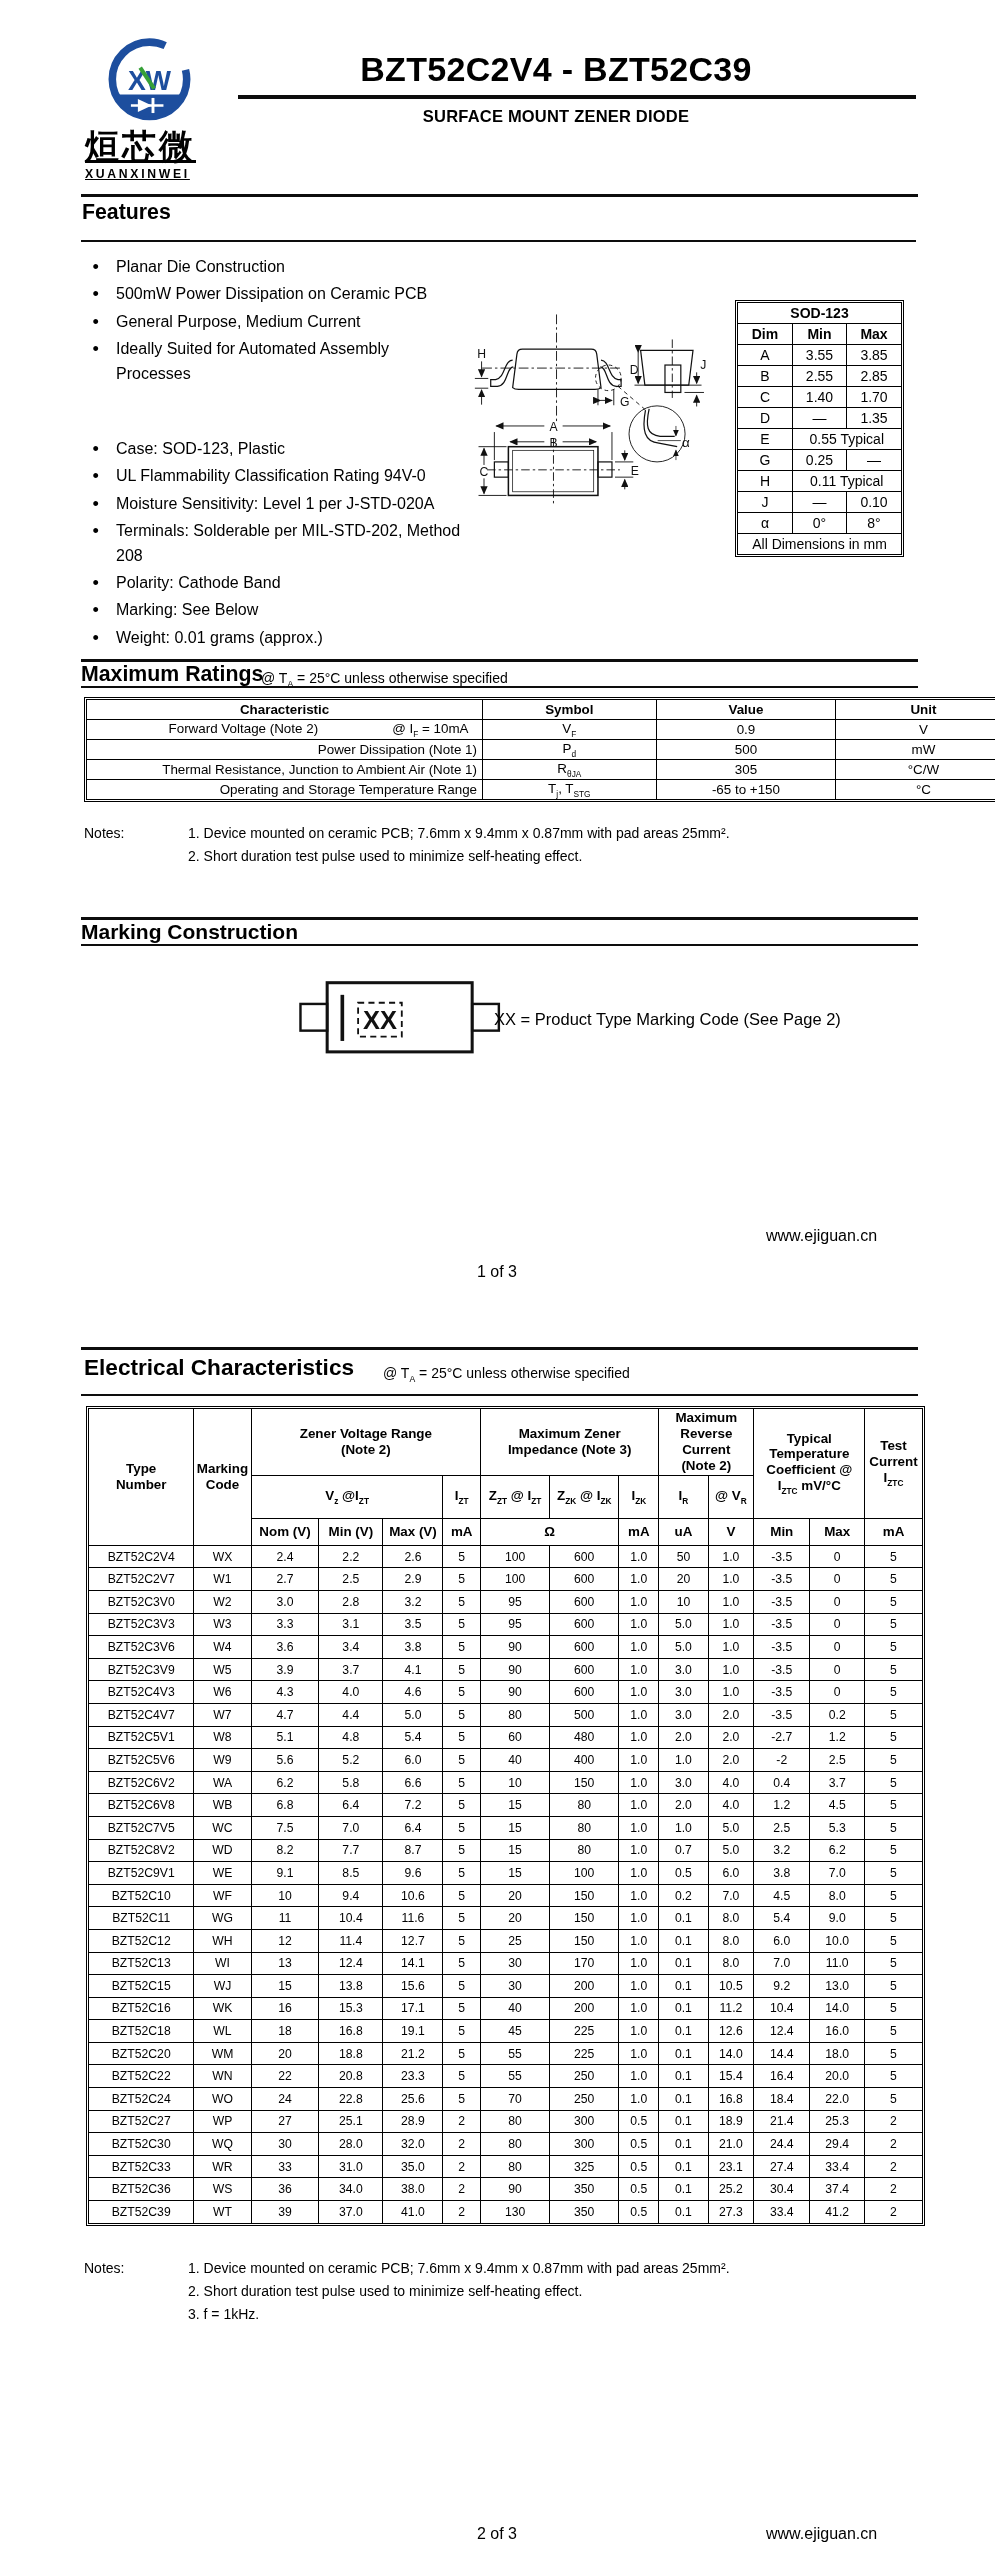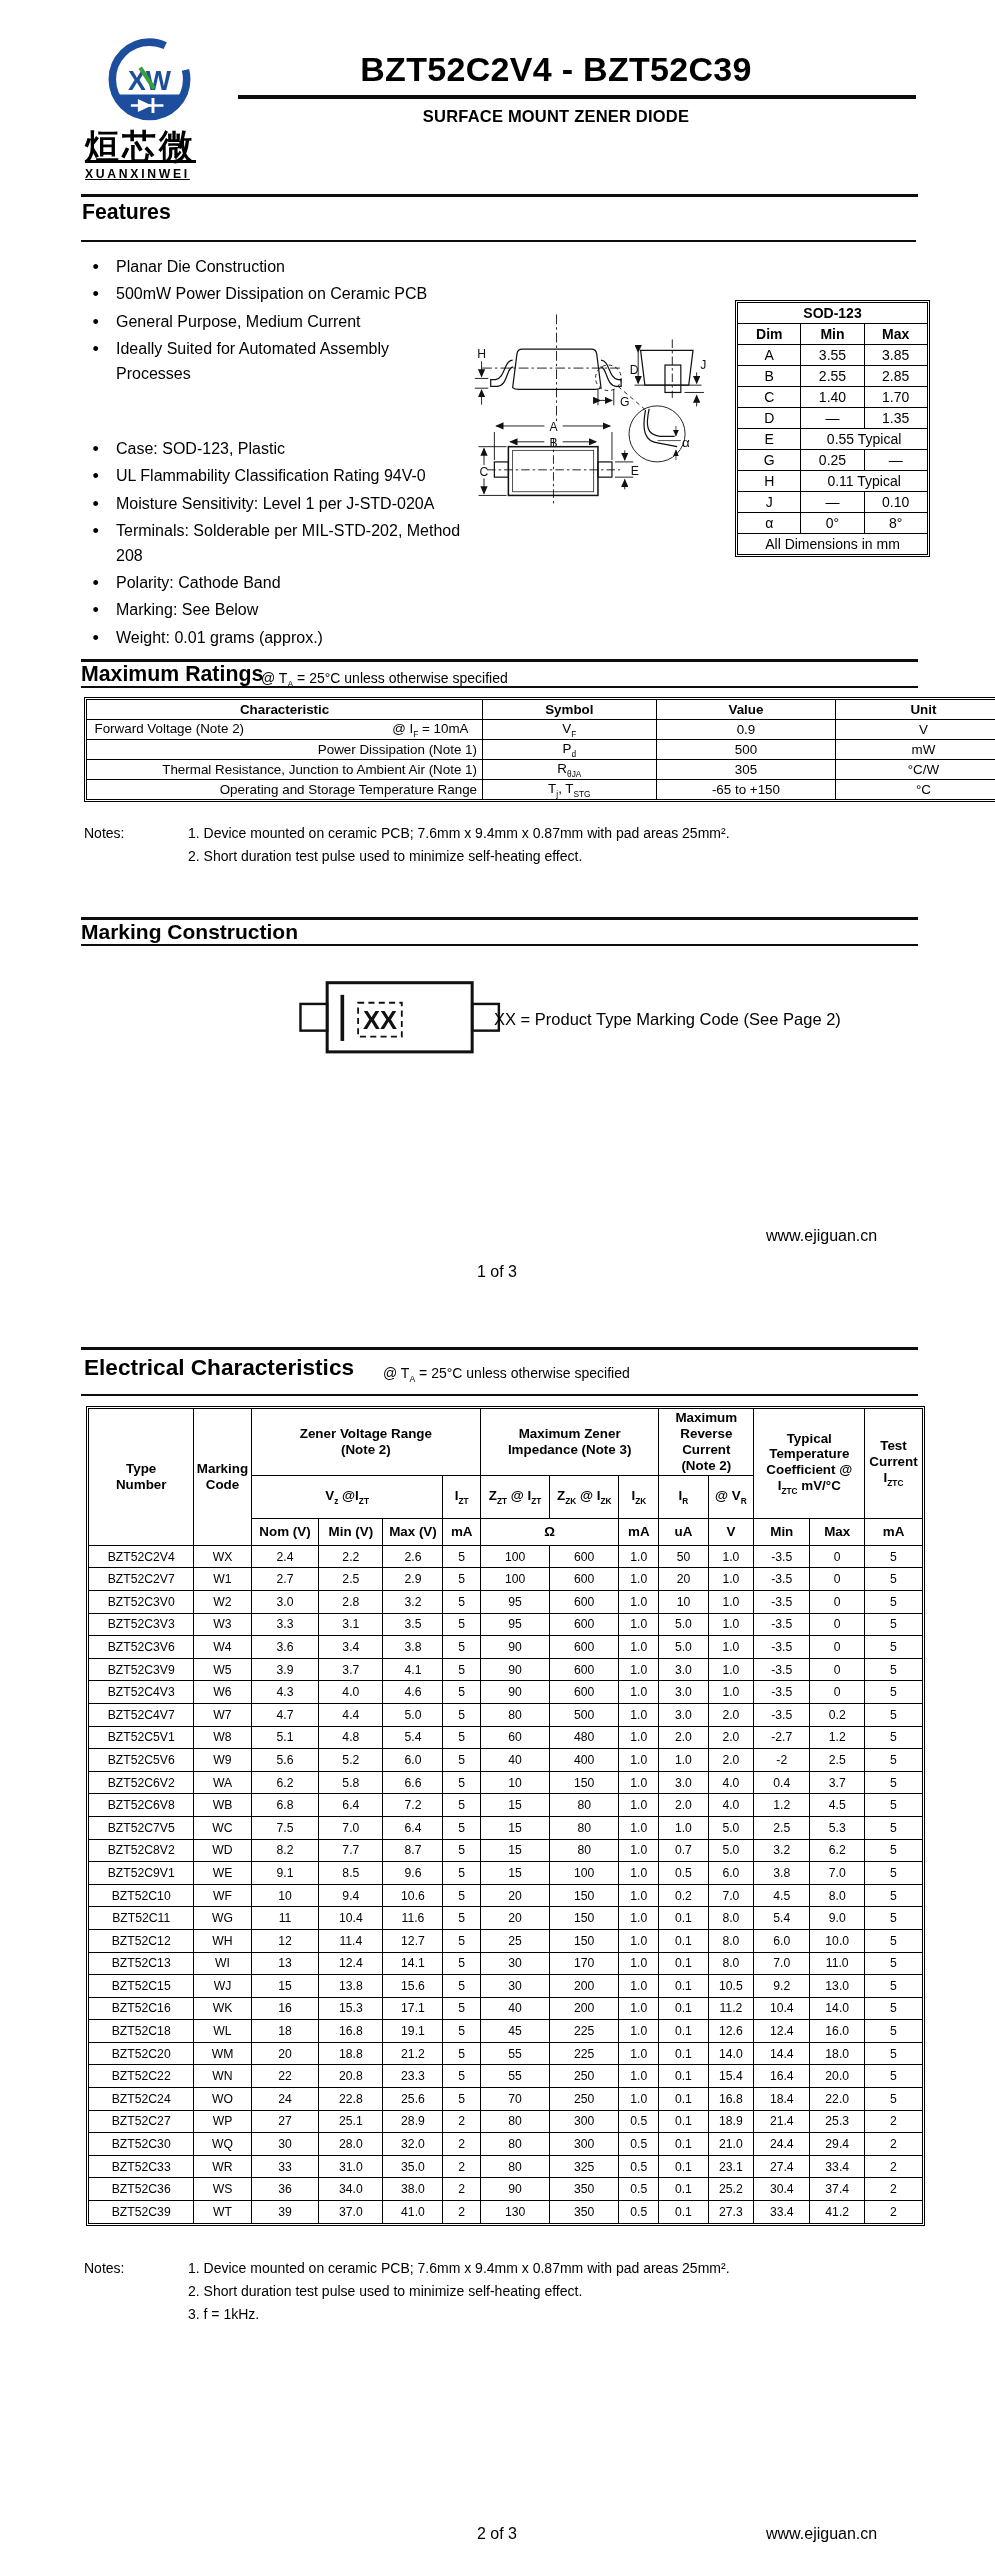--- a/index.html
+++ b/index.html
@@ -34,31 +34,31 @@
                border-top:2.4px solid #0d0d0d; border-bottom:2.4px solid #0d0d0d;
                padding:2.4px 0 3.7px 1.8px; font-size:21.3px; font-weight:bold; }
 
   
   .tbl-wrap { position:absolute; border:1.2px solid #000; padding:1.2px; background:#fff; }
   .tbl-wrap table { border-collapse:collapse; width:100%; table-layout:fixed; }
   .tbl-wrap th, .tbl-wrap td { border:0.6px solid #000; text-align:center; vertical-align:middle; }
   sub { font-size:0.62em; }
 
   
-  #sod-table { left:735px; top:300px; width:195px; }
+  #sod-table { left:735px; top:300px; width:169px; }
   #sod-table th, #sod-table td { font-size:14px; height:21px; padding:0 2.4px; }
   #sod-table th { font-weight:bold; }
   #sod-table td { font-weight:normal; }
 
   
   #mr-table { left:84px; top:697px; width:930px; }
   #mr-table th, #mr-table td { font-size:13.4px; height:20px; padding:0 4.9px; }
   #mr-table th { font-weight:bold; }
   #mr-table td:first-child { text-align:right; padding-left:7.3px; }
-  #mr-table td.split { text-align:left; }
+  #mr-table td.split { text-align:center; }
   #mr-table td.split span:last-child { float:right; padding-right:8.5px; }
 
   
   #elec-table { left:86px; top:1406px; width:839px; }
   #elec-table th { font-size:13.4px; font-weight:bold; line-height:1.18; padding:1.2px 1.8px; }
   #elec-table td { font-size:12.2px; height:22.6px; padding:0 1.2px; }
   #elec-table thead tr.h1 th { height:65px; }
   #elec-table thead tr.h2 th { height:43px; }
   #elec-table thead tr.h3 th { height:27px; }
   #elec-table thead tr:last-child th { border-bottom:1.2px solid #000; }

